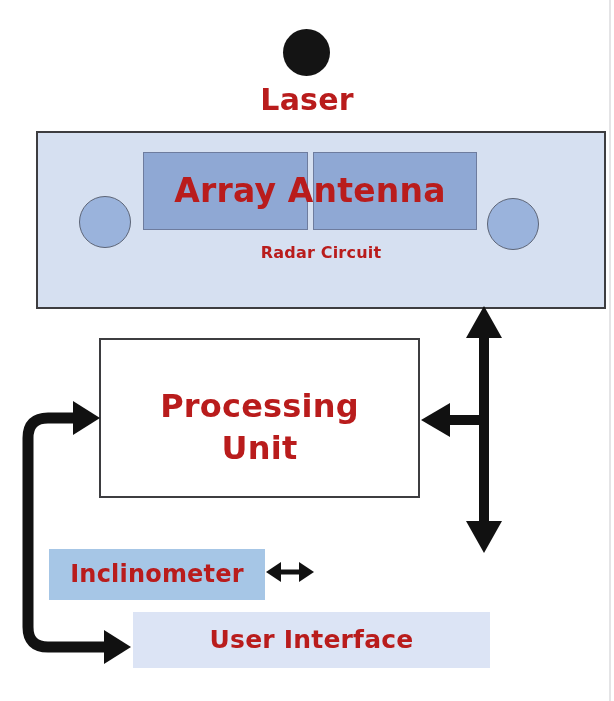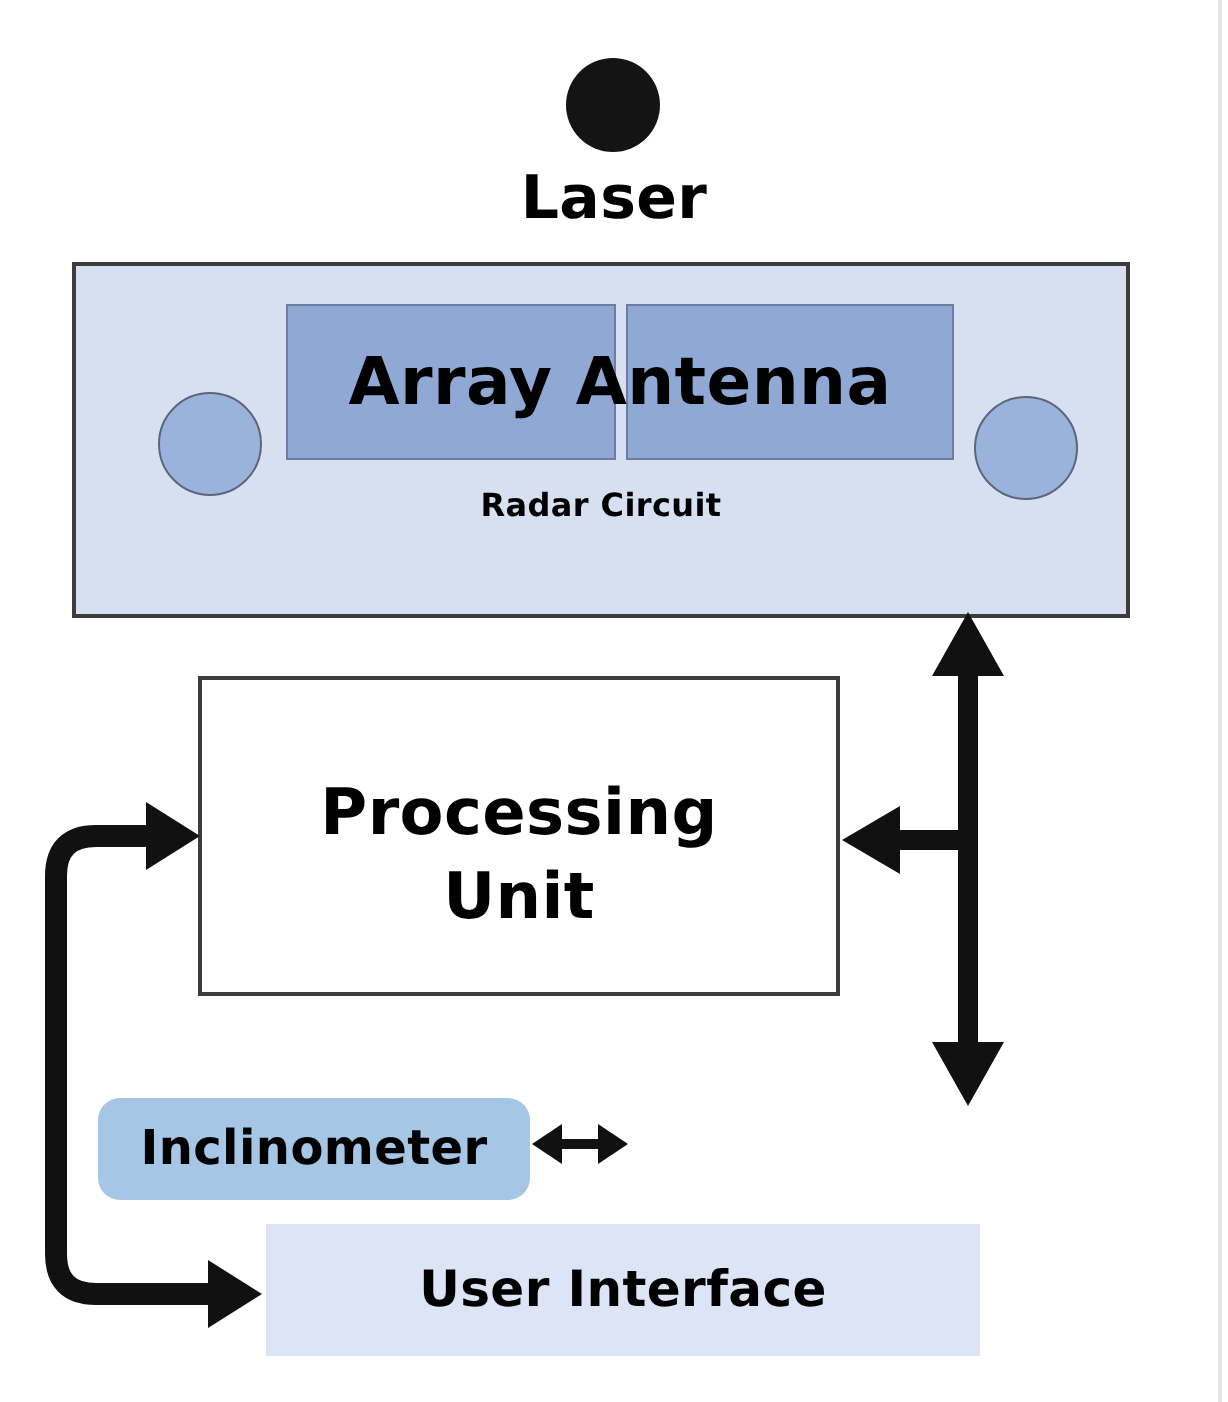--- a/index.html
+++ b/index.html
@@ -15,38 +15,38 @@
     background: #ffffff;
     overflow: hidden;
   }
   .frame-edge {
     position: absolute;
     left: 609px; top: 0; width: 2px; height: 701px;
     background: #e4e4e6;
   }
   .abs { position: absolute; }
   .label {
-    color: #000000;
+    color: #b91c1c;
     font-weight: 700;
     text-align: center;
     line-height: 1.2;
     letter-spacing: 0.2px;
   }
   
   .laser-dot {
     left: 283px; top: 29px; width: 47px; height: 47px;
     border-radius: 50%;
   }
   .laser-label {
     left: 232px; top: 82px; width: 150px;
     font-size: 30px;
   }
   
   .radar-box {
-    left: 36px; top: 131px; width: 529px; height: 178px;
+    left: 36px; top: 131px; width: 570px; height: 178px;
     border: 2px solid #3d3d40;
     box-sizing: border-box;
   }
   .antenna-wrap {
     left: 105px; top: 19px; width: 334px; height: 78px;
     display: flex; gap: 5px;
   }
   .antenna-panel {
     flex: 1;
     border: 1px solid #6e7c9e;
@@ -80,29 +80,28 @@
     font-size: 32px;
     line-height: 1.3;
     width: 240px;
     margin-top: 20px;
   }
   
   .incl-box {
     left: 49px; top: 549px; width: 216px; height: 51px;
     display: flex; align-items: center; justify-content: center;
     font-size: 24px;
-    border-radius: 11px;
   }
   .micro-box {
     left: 317px; top: 551px; width: 253px; height: 49px;
     display: flex; align-items: center; justify-content: center;
     font-size: 24px;
   }
   .ui-box {
-    left: 133px; top: 612px; width: 357px; height: 66px;
+    left: 133px; top: 612px; width: 357px; height: 56px;
     display: flex; align-items: center; justify-content: center;
     font-size: 25px;
   }
   svg.arrows {
     position: absolute;
     left: 0; top: 0;
     pointer-events: none;
   }
 </style>
 </head>

